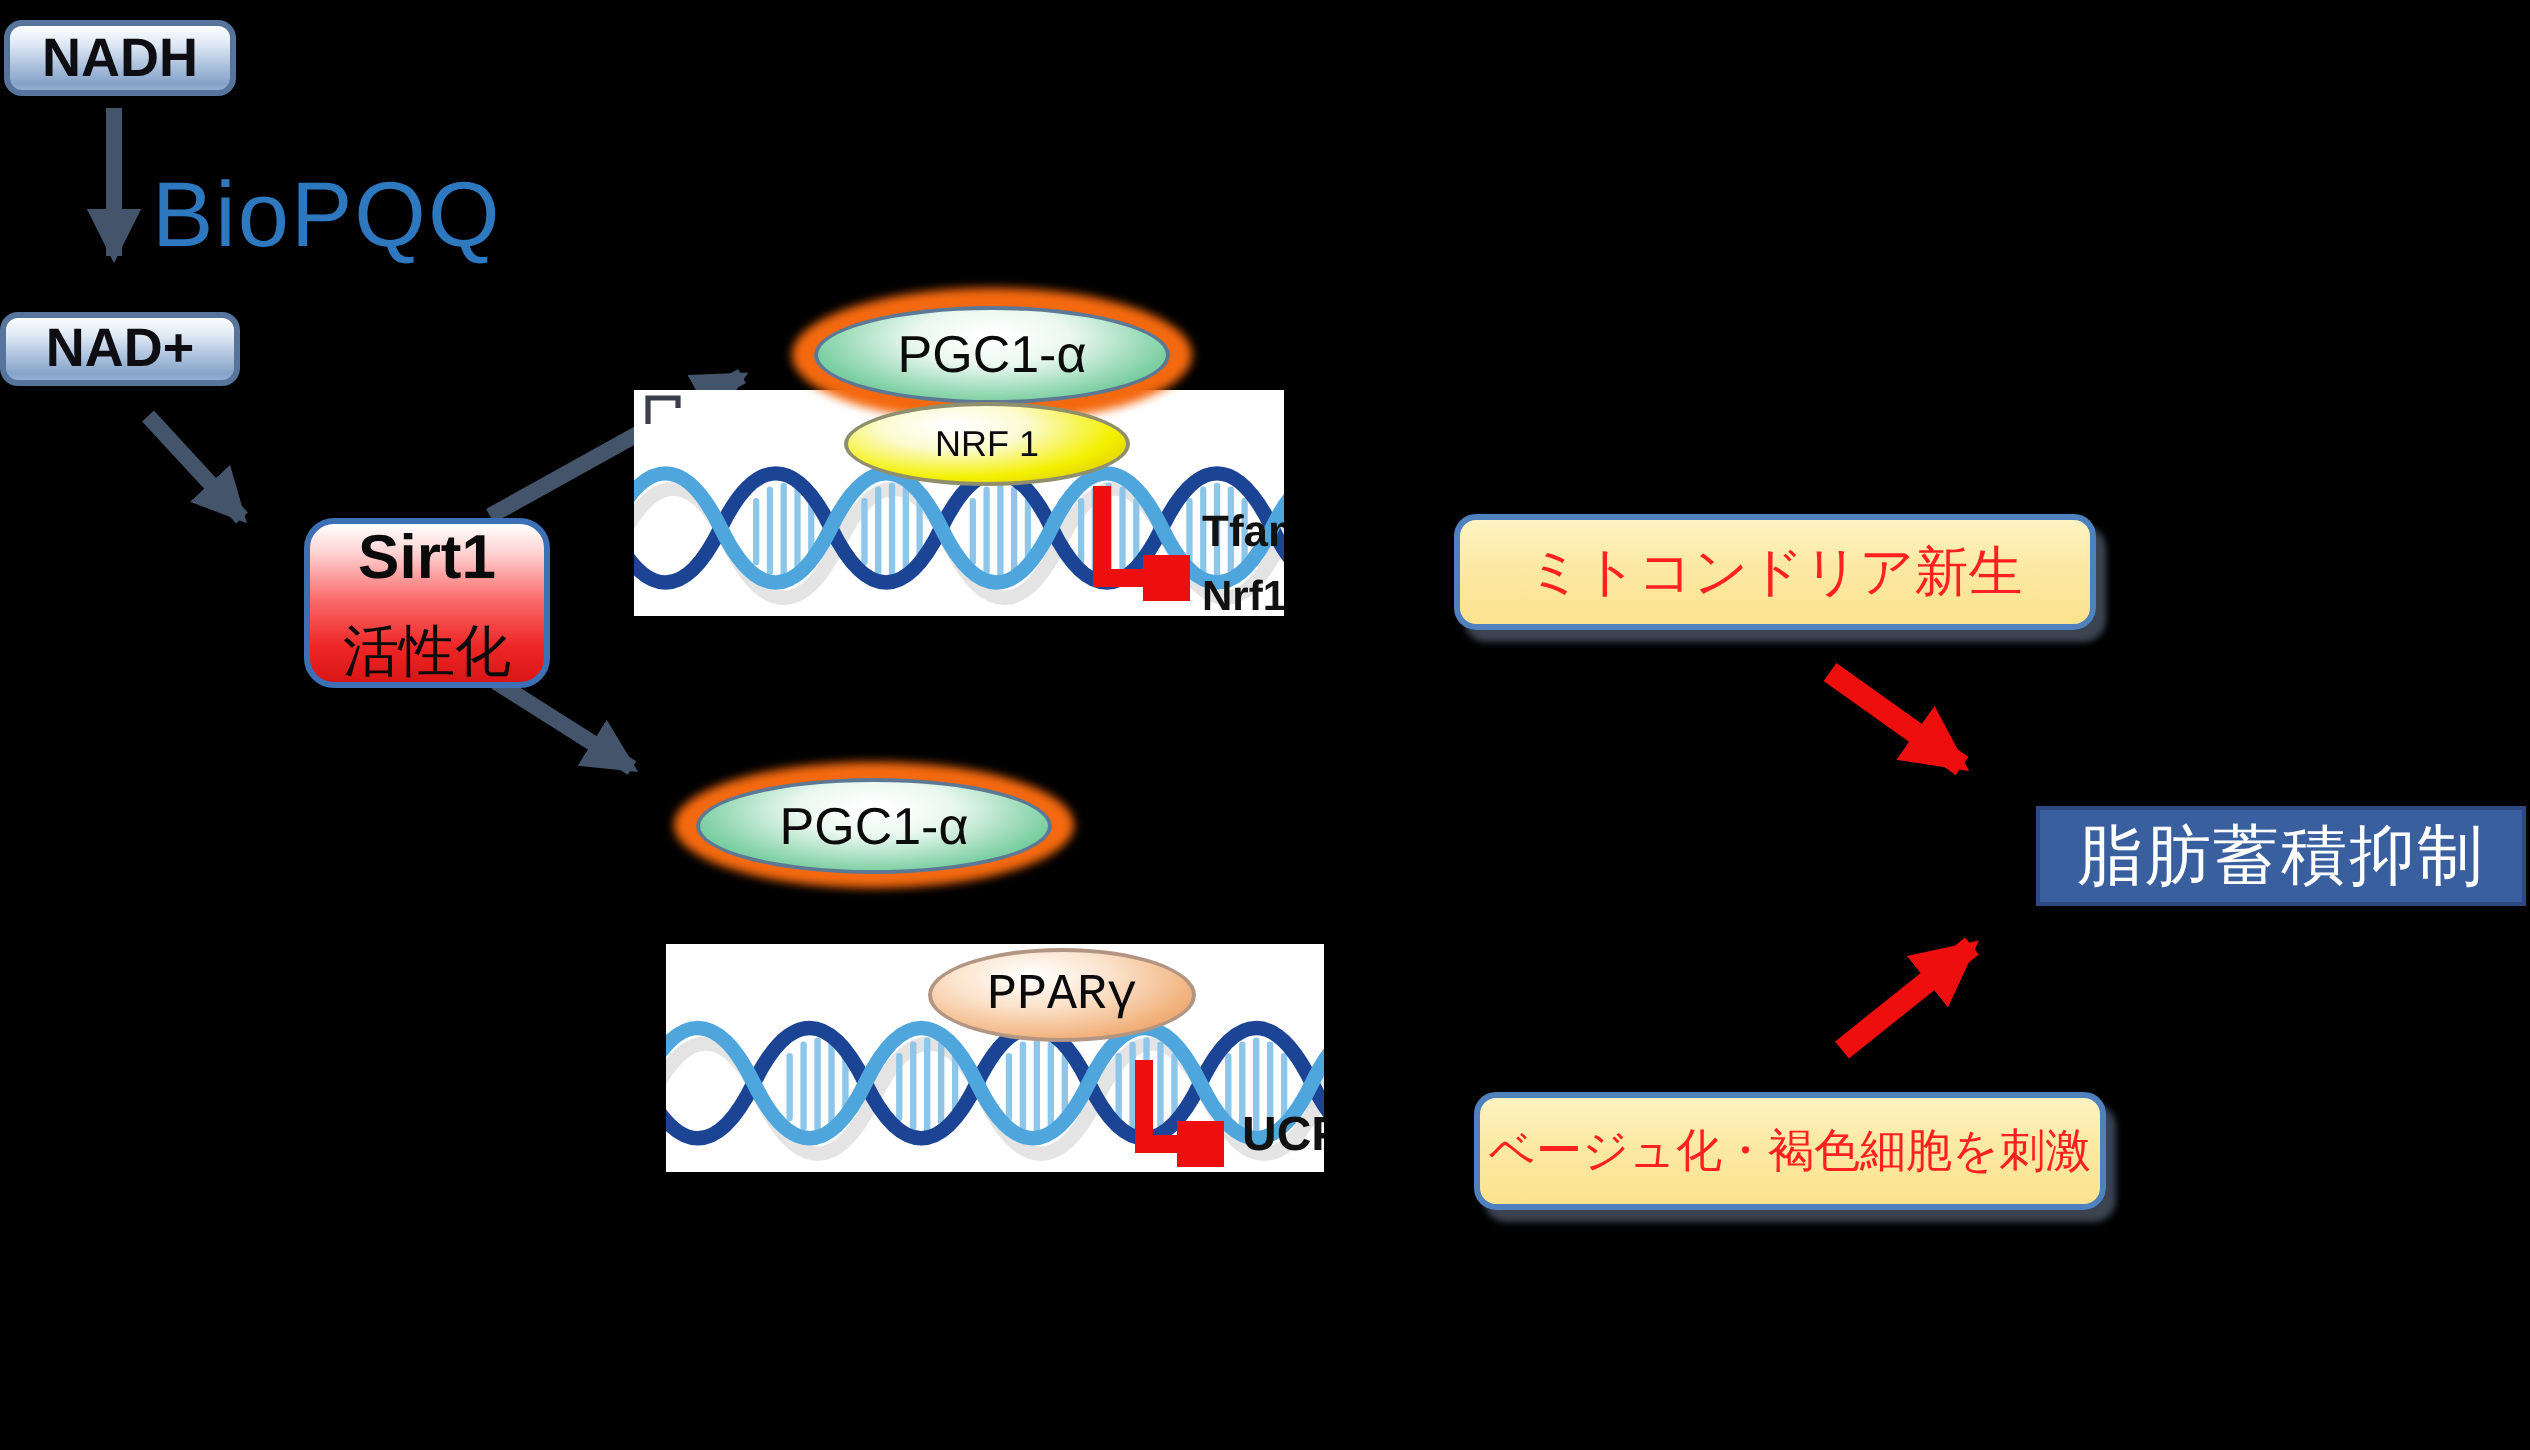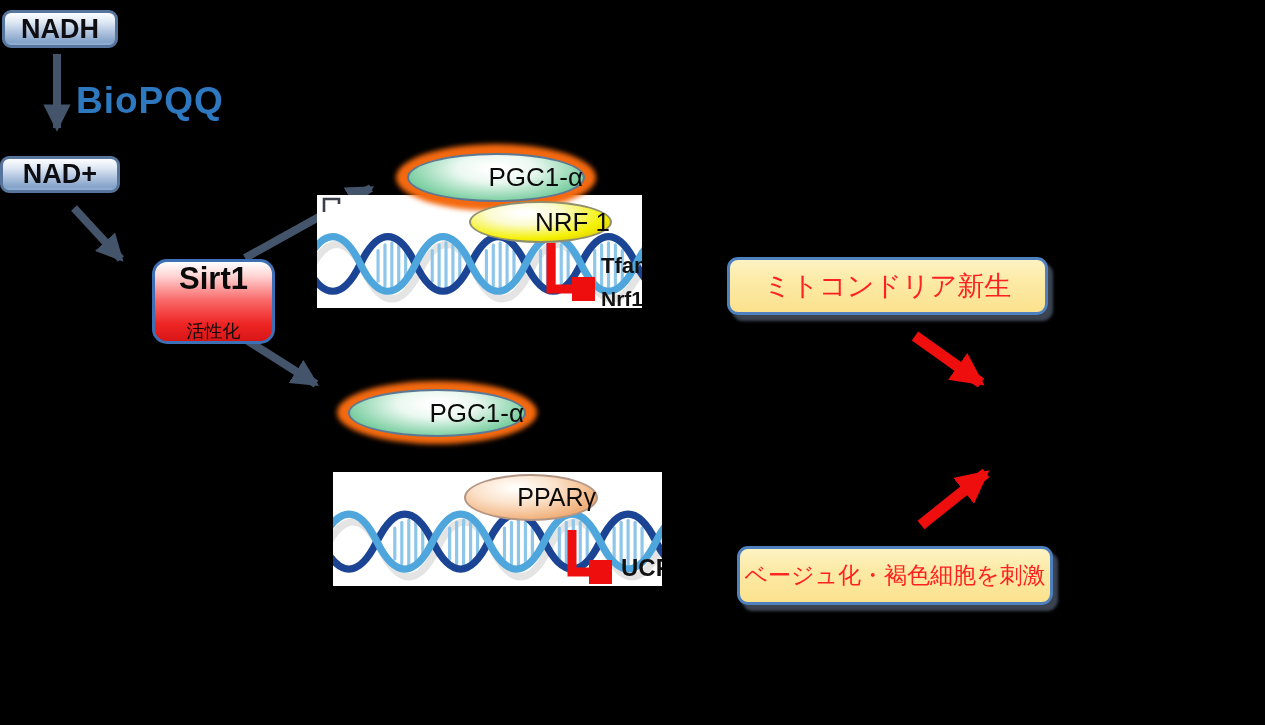--- a/index.html
+++ b/index.html
@@ -22,33 +22,33 @@
     border:3px solid #57749c;border-radius:9px;
     background:linear-gradient(180deg,#fdfeff 0%,#dde7f3 30%,#b7c9e2 55%,#84a3c9 90%,#93afd2 100%);
     display:flex;align-items:center;justify-content:center;
     color:#0d0d12;font-weight:bold;font-size:27px;text-align:right;
   }
   #nadh-box{left:2px;top:10px;width:116px;height:38px;}
   #nad-box{left:0px;top:156px;width:120px;height:37px;}
 
   #biopqq-label{
     position:absolute;left:76px;top:80px;
-    color:var(--biopqq-blue);font-size:37px;font-weight:bold;letter-spacing:1px;
+    color:var(--biopqq-blue);font-size:46px;font-weight:normal;letter-spacing:1px;
   }
 
   
   #sirt1-box{
     position:absolute;left:152px;top:259px;width:123px;height:85px;box-sizing:border-box;
     border:3px solid #3c6fb4;border-radius:15px;
     background:linear-gradient(180deg,#ffffff 0%,#ffd3d3 18%,#f96a6a 48%,#ee2525 78%,#d81515 100%);
     display:flex;flex-direction:column;align-items:center;justify-content:space-between;
     color:#0a0a0a;line-height:1.12;
   }
   #sirt1-box .t1{font-size:31px;font-weight:bold;}
-  #sirt1-box .t2{font-size:18px;}
+  #sirt1-box .t2{font-size:28px;}
 
   
   .dna-panel{
     position:absolute;background:#ffffff;overflow:hidden;
   }
   #panel-top{left:317px;top:195px;width:325px;height:113px;}
   #panel-bottom{left:333px;top:472px;width:329px;height:114px;}
   .dna{position:absolute;left:0;top:0;width:100%;height:100%;}
   .dna-shadow path{fill:none;stroke:#c9c9c9;stroke-width:7.5;opacity:.5;stroke-linecap:round;}
   .strand-dark{fill:none;stroke:var(--dna-dark);stroke-width:7.5;stroke-linecap:round;}
@@ -63,47 +63,48 @@
   .clipped-glyph{position:absolute;left:3px;top:0px;}
   .clipped-glyph path{fill:none;stroke:#3a3f4a;stroke-width:2.6;}
 
   
   .glow{
     position:absolute;border-radius:50%;
     background:var(--orange-glow);filter:blur(2.5px);
   }
   .ellipse{
     position:absolute;border-radius:50%;box-sizing:border-box;
-    display:flex;align-items:center;justify-content:flex-end;
+    display:flex;align-items:center;justify-content:center;
     color:#0b0b0b;font-size:26px;
   }
   #glow-top{left:396px;top:144px;width:200px;height:67px;}
   #pgc1a-top{
     left:407px;top:153px;width:178px;height:49px;border:2px solid #5d7894;
     background:radial-gradient(ellipse at 50% 30%,#ffffff 6%,#eaf8f0 32%,#7fd0a4 72%,#49b57e 100%);
   }
   #nrf1-ellipse{
-    left:469px;top:201px;width:143px;height:42px;border:2px solid #8f8f6e;
+    left:422px;top:201px;width:143px;height:42px;border:2px solid #8f8f6e;
     background:radial-gradient(ellipse at 38% 26%,#ffffff 4%,#fbfbd0 30%,#f4f000 66%,#cdb40a 100%);
-    font-size:26px;
+    font-size:18px;
   }
   #glow-bottom{left:337px;top:381px;width:200px;height:63px;}
   #pgc1a-bottom{
     left:348px;top:389px;width:178px;height:48px;border:2px solid #5d7894;
     background:radial-gradient(ellipse at 50% 30%,#ffffff 6%,#eaf8f0 32%,#7fd0a4 72%,#49b57e 100%);
   }
   #prdm16-ellipse{
     left:401px;top:437px;width:162px;height:47px;border:2px solid #7d94b5;
     background:linear-gradient(180deg,#f6fafd 0%,#cdddf0 40%,#a3c0e4 70%,#8fb2dd 100%);
     font-size:25px;
   }
   #pparg-ellipse{
     left:464px;top:474px;width:134px;height:47px;border:2px solid #b39584;
     background:radial-gradient(ellipse at 38% 28%,#fffdfa 4%,#fbe3cc 35%,#f2b582 70%,#e88d4a 100%);
     font-size:25px;
+    font-family:Liberation Mono, monospace;
   }
 
   
   .cream-box{
     position:absolute;box-sizing:border-box;
     background:linear-gradient(180deg,#fdf3c2 0%,#fce9a4 45%,#fbe28e 100%);
     border:3px solid var(--cream-border);border-radius:11px;
     box-shadow:5px 6px 3px rgba(70,80,96,.85);
     display:flex;align-items:center;justify-content:center;
     color:var(--cream-text-red);
@@ -245,14 +246,17 @@
     <span>PPARγ</span>
   </div>
 
   <div class="cream-box" id="beige-box">
     <span>ベージュ化・褐色細胞を刺激</span>
   </div>
   <div class="cream-box" id="mito-box">
     <span>ミトコンドリア新生</span>
   </div>
 
+  <div id="outcome-box">
+    <span>脂肪蓄積抑制</span>
+  </div>
 
 </div>
 
 </body></html>

